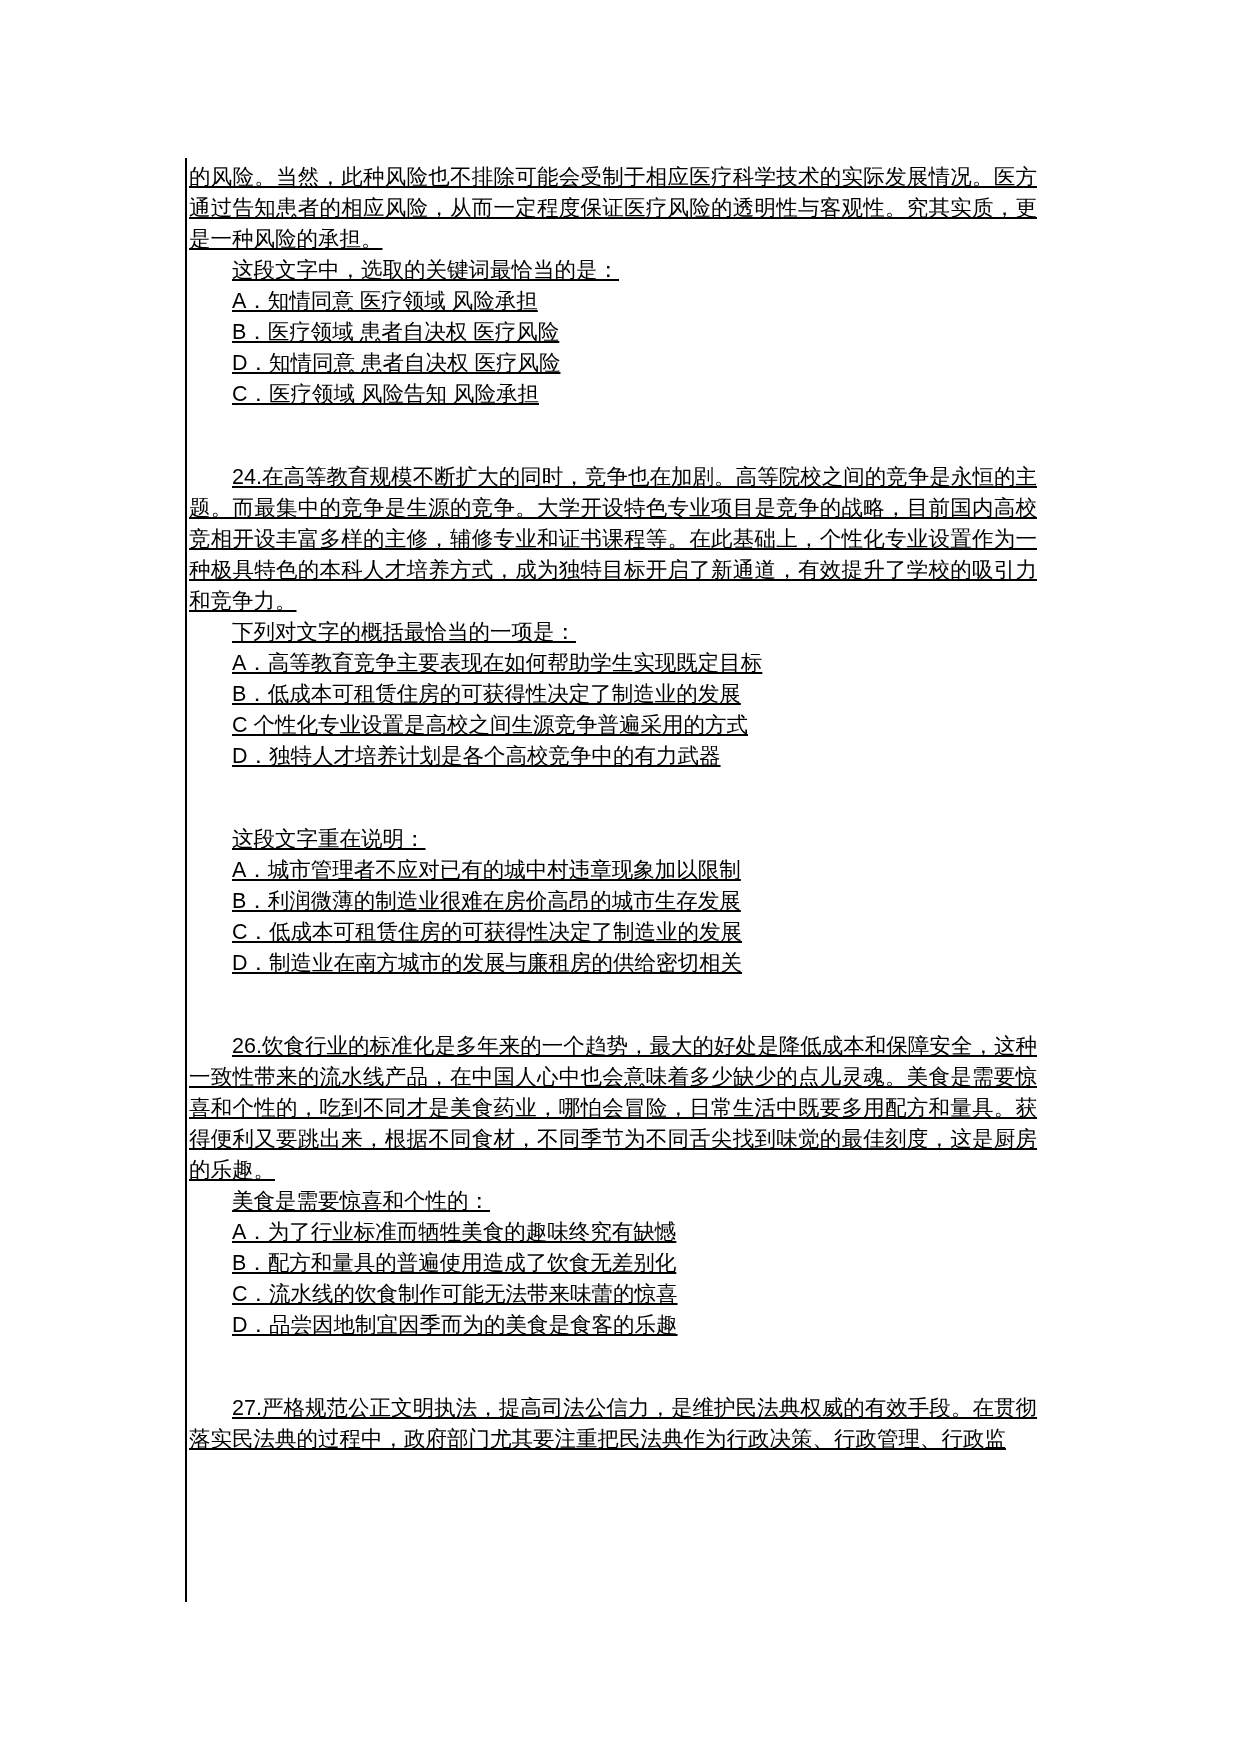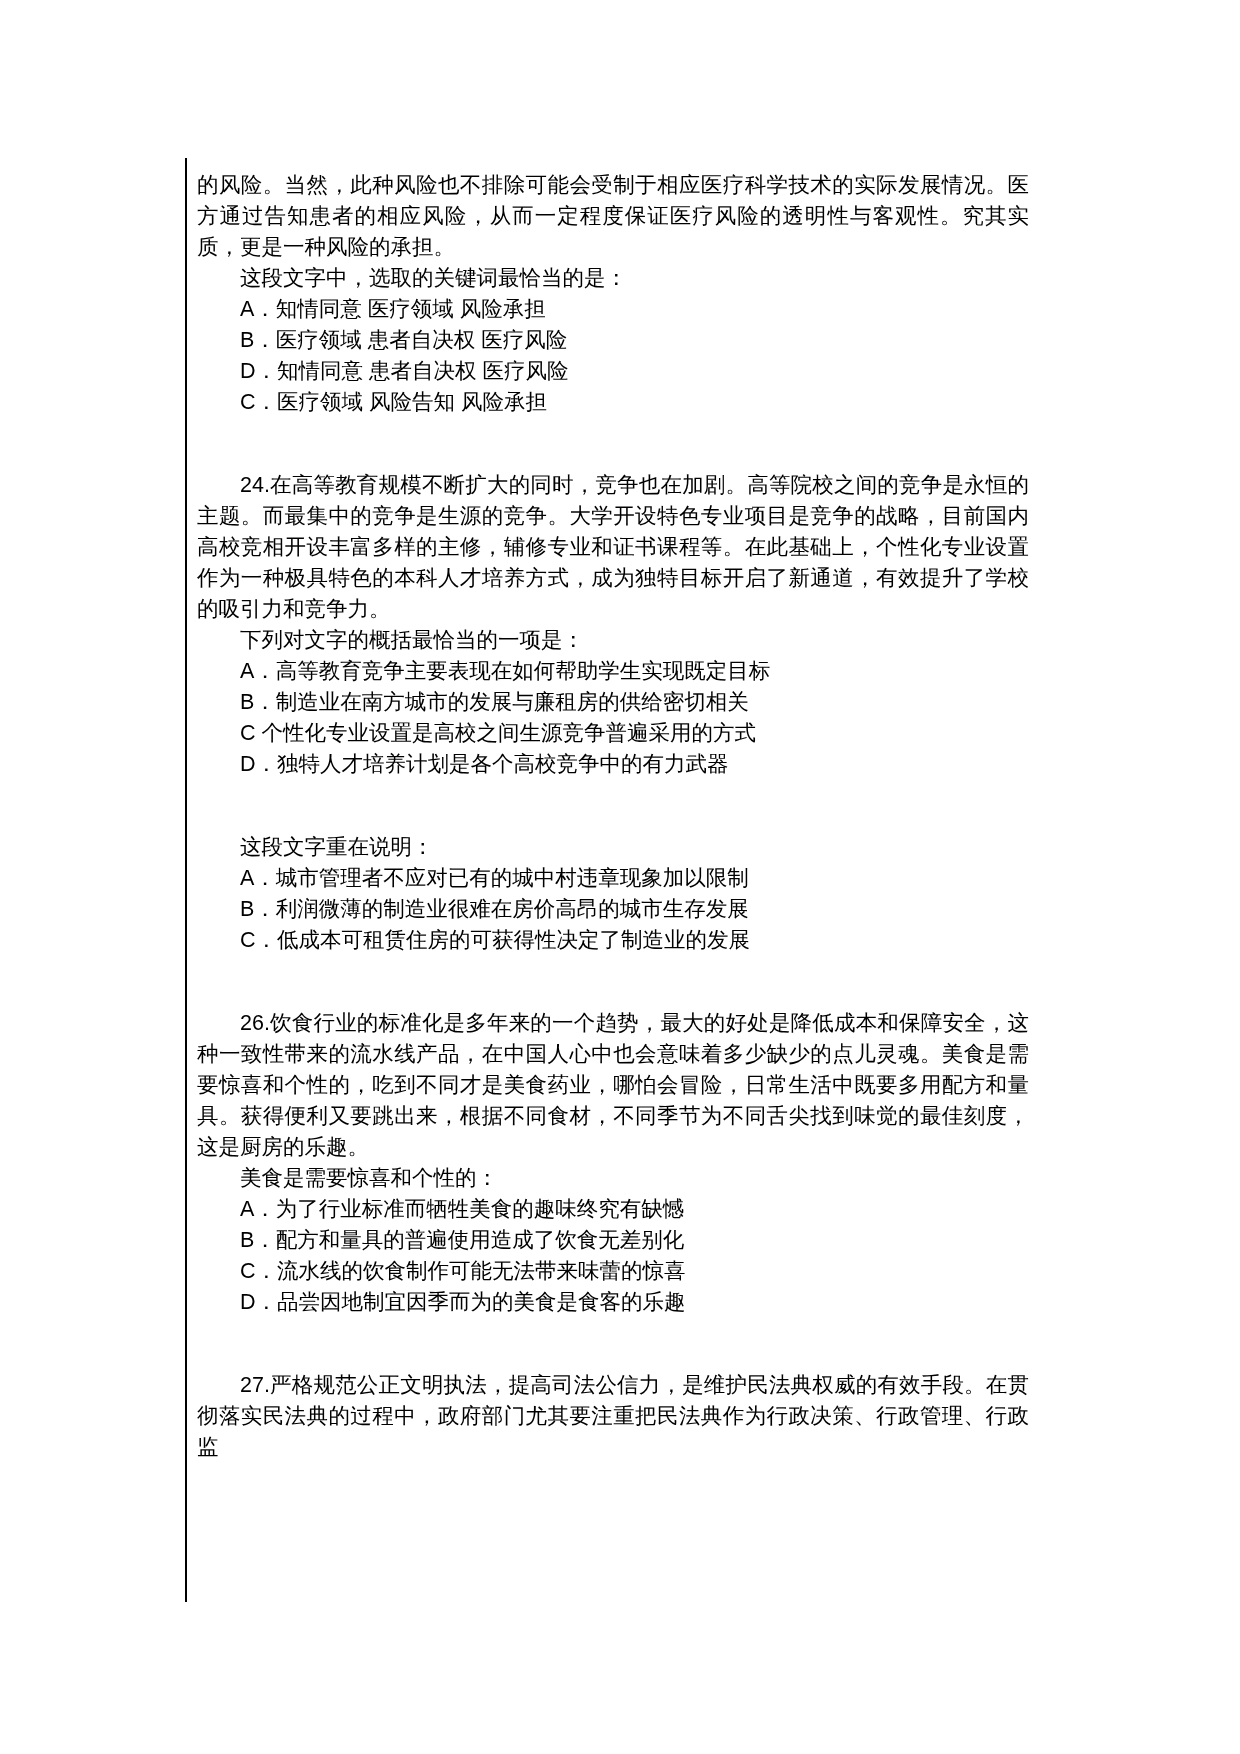--- a/index.html
+++ b/index.html
@@ -23,21 +23,21 @@
   .content {
     position: absolute;
     left: 189px;
     top: 162px;
     width: 848px;
     font-size: 21.5px;
     line-height: 31px;
     text-align: justify;
     letter-spacing: 0;
   }
-  .block { margin: 8px; }
+  .block { margin: 0; text-decoration: underline; }
   .block + .block { margin-top: 52px; }
   .line { margin: 0; padding: 0; }
   .body-para.indent { text-indent: 2em; }
   .stem, .opt { text-indent: 2em; }
 </style>
 </head>
 <body>
 
 <div class="page" style="background: rgb(255, 255, 255); color: rgb(0, 0, 0);">
   <div class="left-rule" style="background: rgb(0, 0, 0);"></div>
@@ -51,32 +51,33 @@
           <p class="line opt">D．知情同意 患者自决权 医疗风险</p>
           <p class="line opt">C．医疗领域 风险告知 风险承担</p>
         </div>
   </div>
 
   <div class="block">
     <p class="line body-para indent">24.在高等教育规模不断扩大的同时，竞争也在加剧。高等院校之间的竞争是永恒的主题。而最集中的竞争是生源的竞争。大学开设特色专业项目是竞争的战略，目前国内高校竞相开设丰富多样的主修，辅修专业和证书课程等。在此基础上，个性化专业设置作为一种极具特色的本科人才培养方式，成为独特目标开启了新通道，有效提升了学校的吸引力和竞争力。</p>
     <p class="line stem">下列对文字的概括最恰当的一项是：</p>
     <div>
           <p class="line opt">A．高等教育竞争主要表现在如何帮助学生实现既定目标</p>
-          <p class="line opt">B．制造业在南方城市的发展与廉租房的供给密切相关</p>
+          <p class="line opt">B．低成本可租赁住房的可获得性决定了制造业的发展</p>
           <p class="line opt">C 个性化专业设置是高校之间生源竞争普遍采用的方式</p>
           <p class="line opt">D．独特人才培养计划是各个高校竞争中的有力武器</p>
         </div>
   </div>
 
   <div class="block">
     <p class="line stem">这段文字重在说明：</p>
     <div>
           <p class="line opt">A．城市管理者不应对已有的城中村违章现象加以限制</p>
           <p class="line opt">B．利润微薄的制造业很难在房价高昂的城市生存发展</p>
           <p class="line opt">C．低成本可租赁住房的可获得性决定了制造业的发展</p>
+          <p class="line opt">D．制造业在南方城市的发展与廉租房的供给密切相关</p>
         </div>
   </div>
 
   <div class="block">
     <p class="line body-para indent">26.饮食行业的标准化是多年来的一个趋势，最大的好处是降低成本和保障安全，这种一致性带来的流水线产品，在中国人心中也会意味着多少缺少的点儿灵魂。美食是需要惊喜和个性的，吃到不同才是美食药业，哪怕会冒险，日常生活中既要多用配方和量具。获得便利又要跳出来，根据不同食材，不同季节为不同舌尖找到味觉的最佳刻度，这是厨房的乐趣。</p>
     <p class="line stem">美食是需要惊喜和个性的：</p>
     <div>
           <p class="line opt">A．为了行业标准而牺牲美食的趣味终究有缺憾</p>
           <p class="line opt">B．配方和量具的普遍使用造成了饮食无差别化</p>
           <p class="line opt">C．流水线的饮食制作可能无法带来味蕾的惊喜</p>

